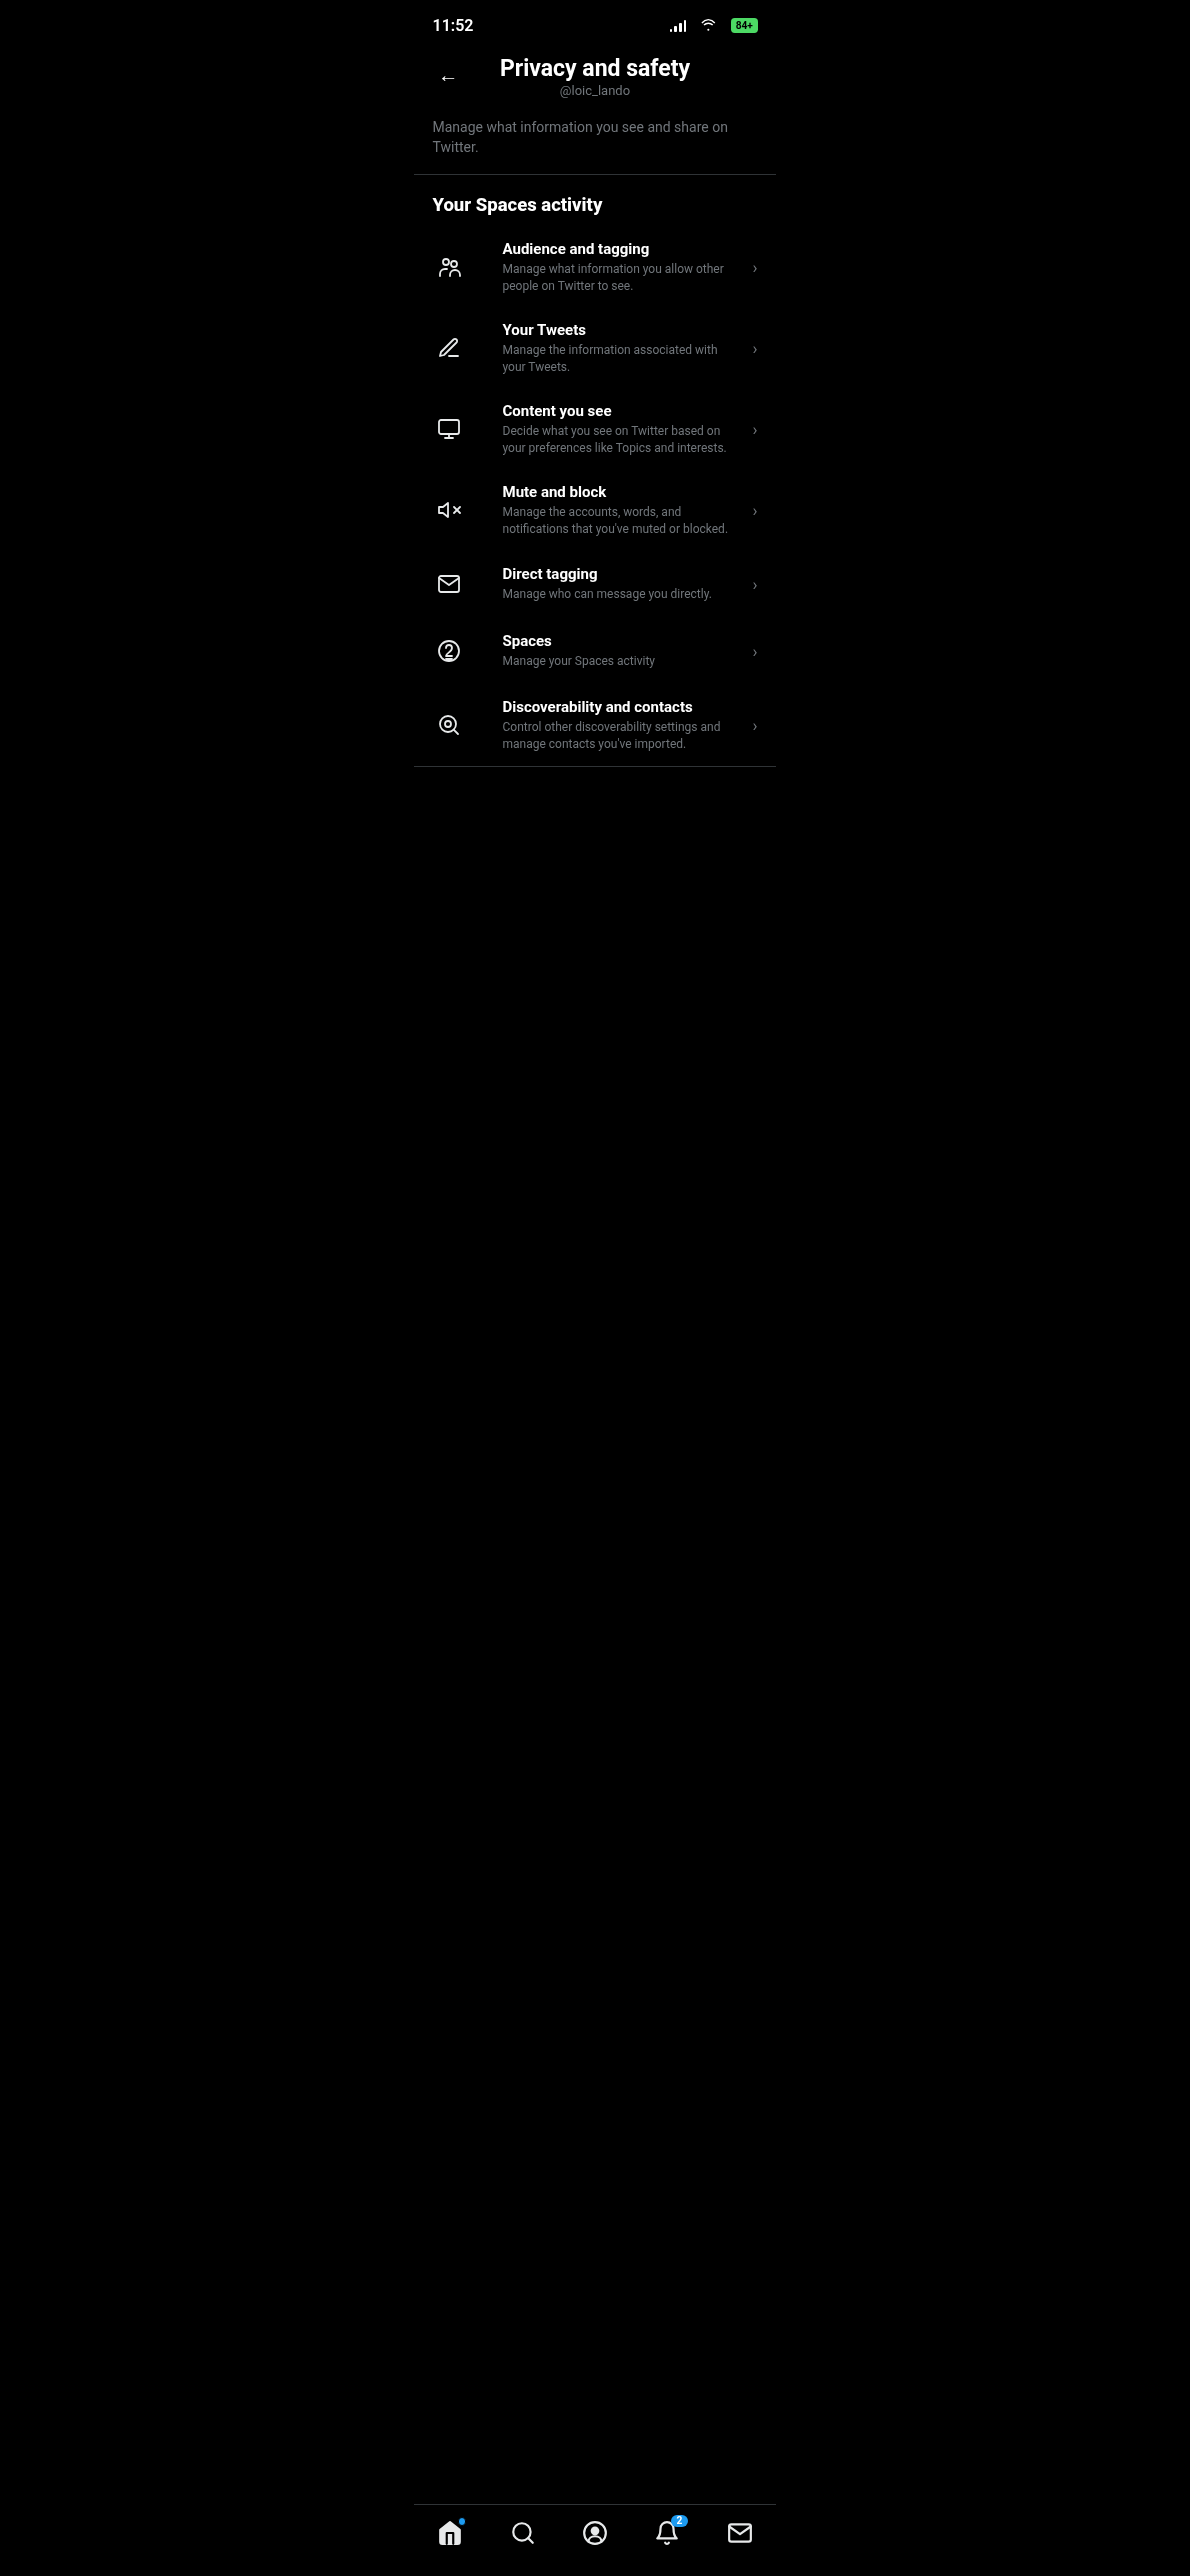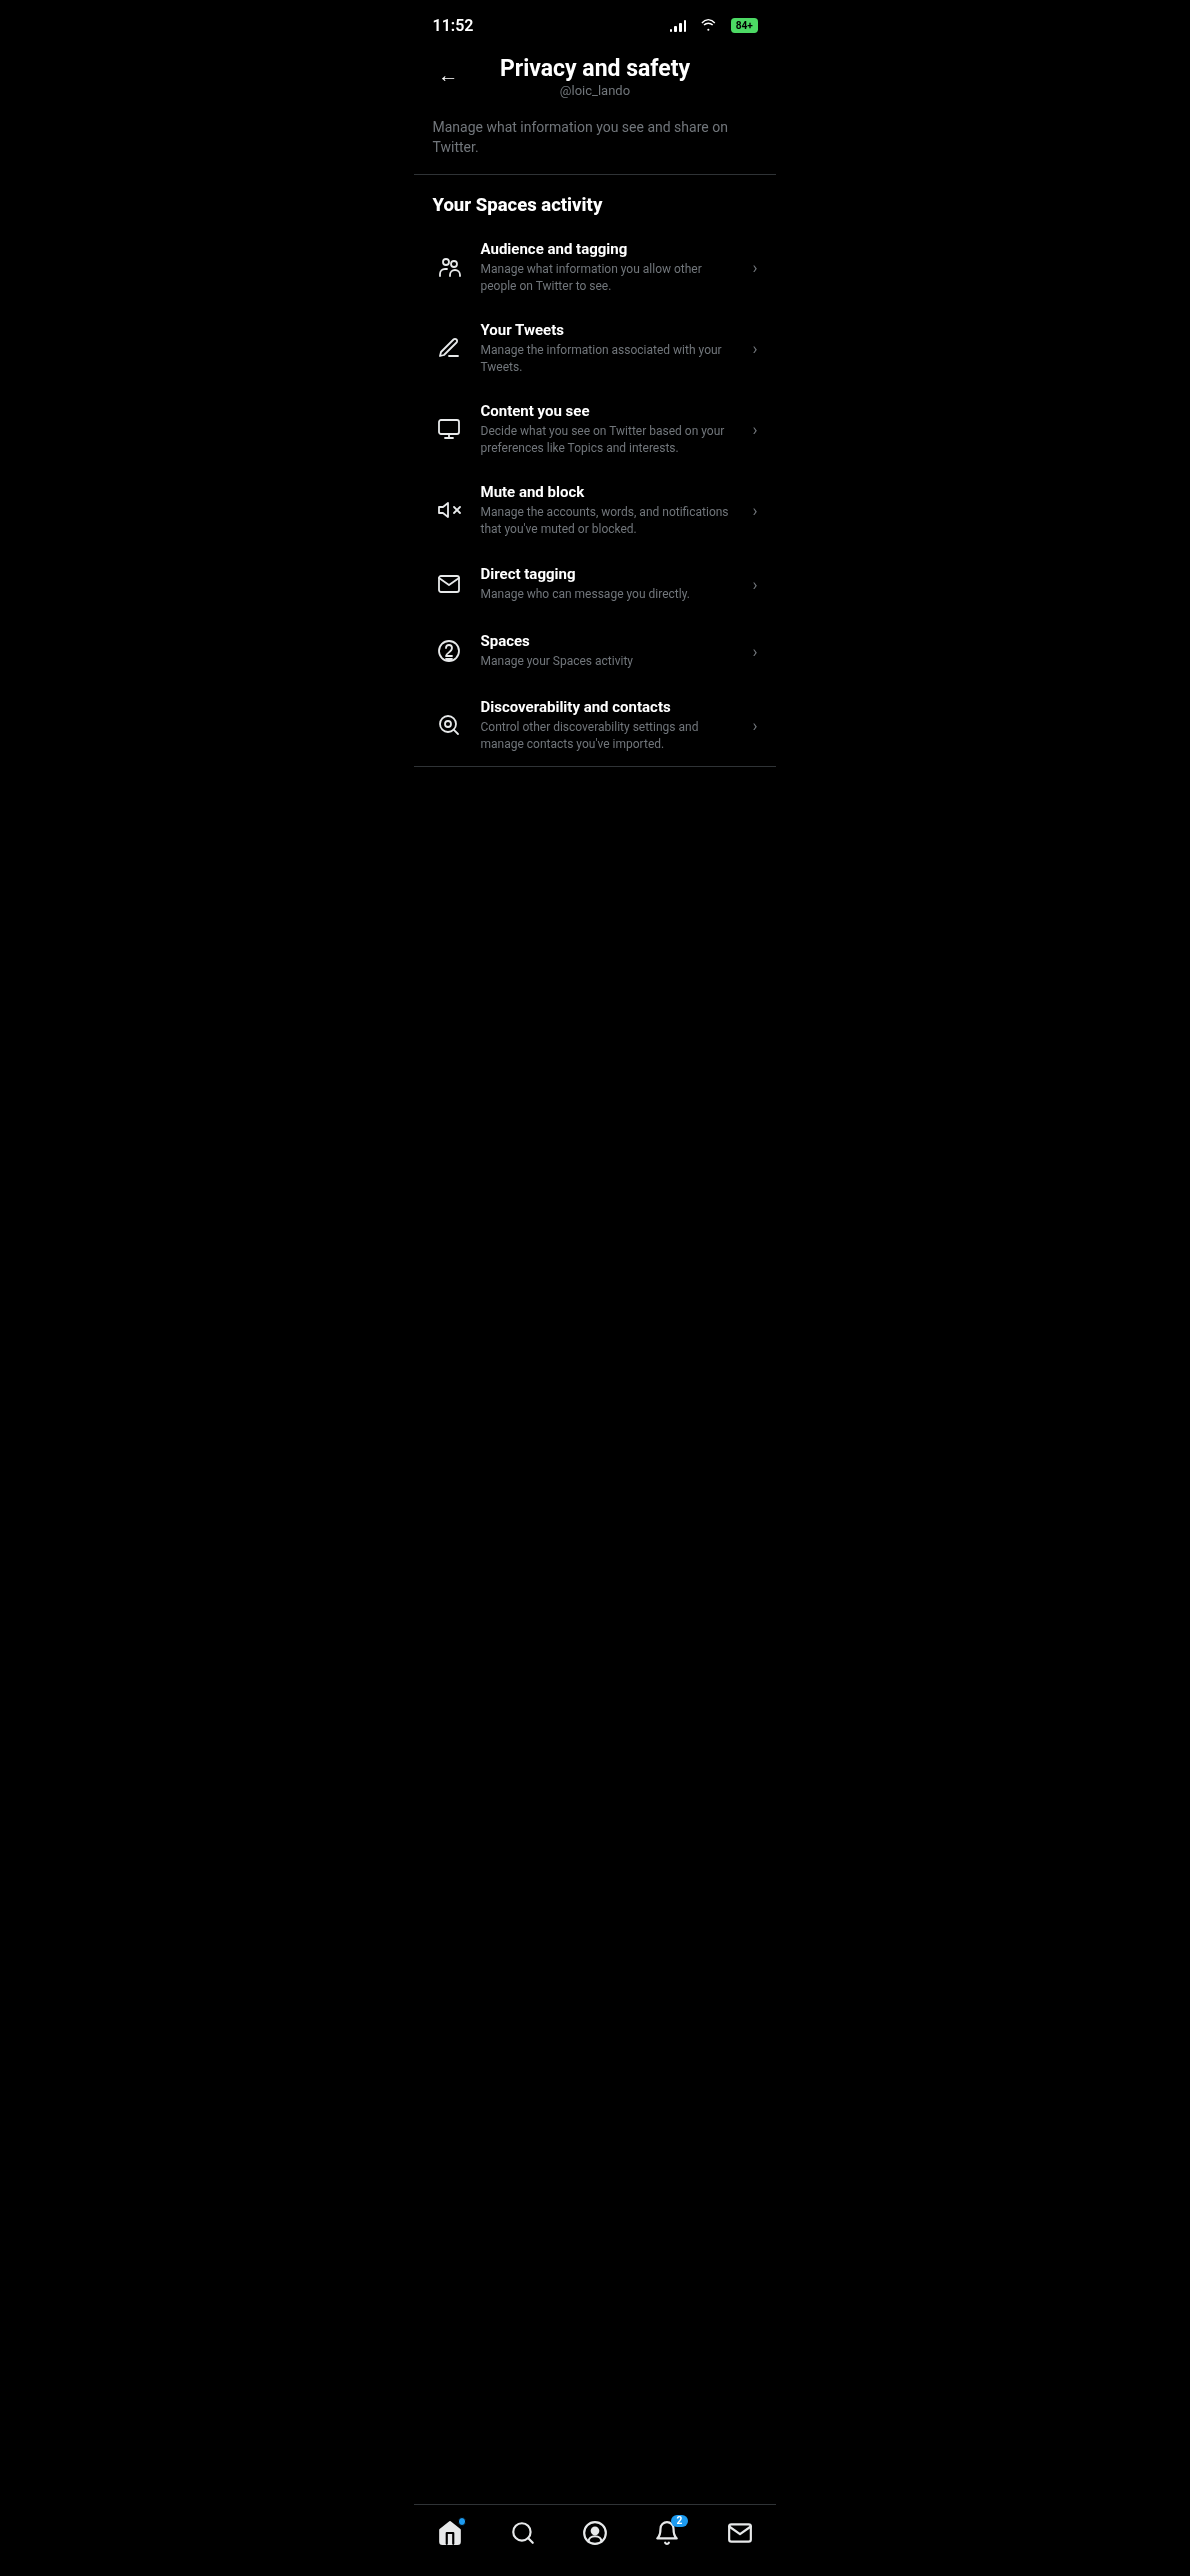--- a/index.html
+++ b/index.html
@@ -153,20 +153,21 @@
       height: 24px;
       fill: none;
       stroke: #e7e9ea;
       stroke-width: 1.8;
       stroke-linecap: round;
       stroke-linejoin: round;
     }
 
     .menu-content {
       flex: 1;
+      margin-left: 22px;
     }
 
     .menu-item-title {
       font-size: 15px;
       font-weight: 700;
       color: #ffffff;
       line-height: 1.3;
       margin-bottom: 1.9px;
     }
 

